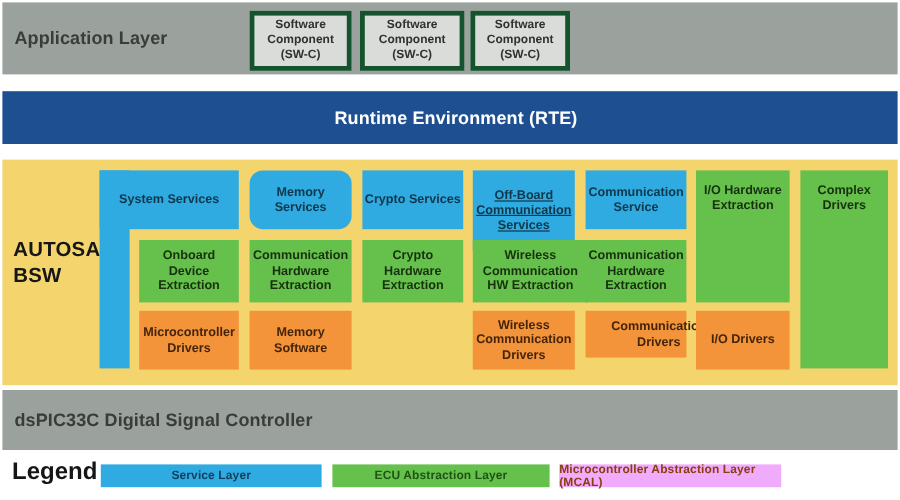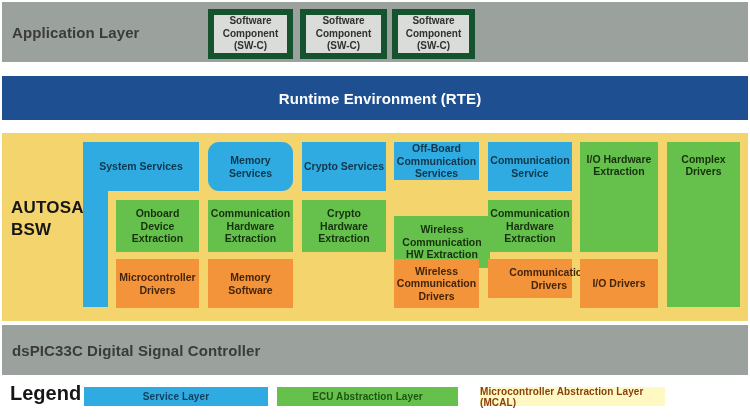--- a/index.html
+++ b/index.html
@@ -10,21 +10,21 @@
   }
   .bar{position:absolute;left:2px;width:746px;display:flex;align-items:center;box-sizing:border-box;}
   .bar-title{font-size:15px;font-weight:bold;color:#3a3c3a;padding-left:10px;letter-spacing:.1px;}
   .gray-bar{background:#9ba19d;}
   .app-bar{top:2px;height:60px;}
   .rte-bar{top:76px;height:44px;background:#1d4f91;justify-content:center;}
   .rte-bar .bar-title{color:#ffffff;}
   .hw-bar{top:325px;height:50px;}
 
   .swc-box{
-    position:absolute;top:7px;height:50px;background:#d9dcd9;border:6px solid #14532d;
+    position:absolute;top:7px;height:50px;background:#d9dcd9;border:4px solid #14532d;
     box-sizing:border-box;display:flex;align-items:center;justify-content:center;text-align:center;
     font-size:10px;font-weight:bold;color:#30312f;line-height:1.25;padding:0 6px;
   }
 
   .bsw-panel{position:absolute;left:2px;top:133px;width:746px;height:188px;background:#f3d46d;}
   .bsw-title{
     position:absolute;left:9px;top:64px;width:90px;
     font-size:17px;font-weight:bold;color:#161616;line-height:1.32;letter-spacing:.2px;
   }
   .bx{
@@ -36,21 +36,21 @@
   .green{background:#66c04c;color:#17310f;}
   .orange{background:#f3933a;color:#45250a;}
 
   .legend-title{position:absolute;left:10px;top:382px;font-size:20px;font-weight:bold;color:#161616;}
   .legend-box{
     position:absolute;top:387px;height:19px;display:flex;align-items:center;justify-content:center;
     font-size:10px;font-weight:bold;letter-spacing:.1px;
   }
   .legend-blue{left:84px;width:184px;background:#2fabe1;color:#123f5c;}
   .legend-green{left:277px;width:181px;background:#66c04c;color:#1e5413;}
-  .legend-orange{left:480px;width:185px;background:#fef9c3;color:#8a3e10;}
+  .legend-orange{left:466px;width:185px;background:#f0abfc;color:#8a3e10;}
 </style>
 </head>
 <body>
 
 <div class="canvas">
 
   <div class="bar gray-bar app-bar">
     <span class="bar-title">Application Layer</span>
     <div class="swc-box" style="left:206px;width:85px;">Software Component (SW-C)</div>
     <div class="swc-box" style="left:298px;width:87px;">Software Component (SW-C)</div>
@@ -62,30 +62,30 @@
   </div>
 
   <div class="bsw-panel">
     <div class="bsw-title">AUTOSAR BSW</div>
 
     <div class="bx blue" style="left:81px;top:9px;width:25px;height:165px;"></div>
     <div class="bx blue" style="left:81px;top:9px;width:116px;height:49px;">System Services</div>
 
     <div class="bx blue" style="left:206px;top:9px;width:85px;height:49px;border-radius:11px;">Memory Services</div>
     <div class="bx blue" style="left:300px;top:9px;width:84px;height:49px;">Crypto Services</div>
-    <div class="bx blue" style="left:392px;top:9px;width:85px;height:38px;">Off-Board Communication Services</div>
+    <div class="bx blue" style="left:392px;top:9px;width:85px;height:67px;text-decoration:underline;">Off-Board Communication Services</div>
     <div class="bx blue" style="left:486px;top:9px;width:84px;height:49px;">Communication Service</div>
 
     <div class="bx green top-align" style="left:578px;top:9px;width:78px;height:110px;">I/O Hardware Extraction</div>
     <div class="bx green top-align" style="left:665px;top:9px;width:73px;height:165px;">Complex Drivers</div>
 
     <div class="bx green" style="left:114px;top:67px;width:83px;height:52px;">Onboard Device Extraction</div>
     <div class="bx green" style="left:206px;top:67px;width:85px;height:52px;">Communication Hardware Extraction</div>
     <div class="bx green" style="left:300px;top:67px;width:84px;height:52px;">Crypto Hardware Extraction</div>
-    <div class="bx green" style="left:392px;top:67px;width:96px;height:52px;margin-top:16px;">Wireless Communication HW Extraction</div>
+    <div class="bx green" style="left:392px;top:67px;width:96px;height:52px;">Wireless Communication HW Extraction</div>
     <div class="bx green" style="left:486px;top:67px;width:84px;height:52px;">Communication Hardware Extraction</div>
 
     <div class="bx orange" style="left:114px;top:126px;width:83px;height:49px;">Microcontroller Drivers</div>
     <div class="bx orange" style="left:206px;top:126px;width:85px;height:49px;">Memory Software</div>
     <div class="bx orange" style="left:392px;top:126px;width:85px;height:49px;">Wireless Communication Drivers</div>
     <div class="bx orange" style="left:486px;top:126px;width:84px;height:39px;padding-left:40px;">Communication Drivers</div>
     <div class="bx orange" style="left:578px;top:126px;width:78px;height:49px;">I/O Drivers</div>
   </div>
 
   <div class="bar gray-bar hw-bar">

